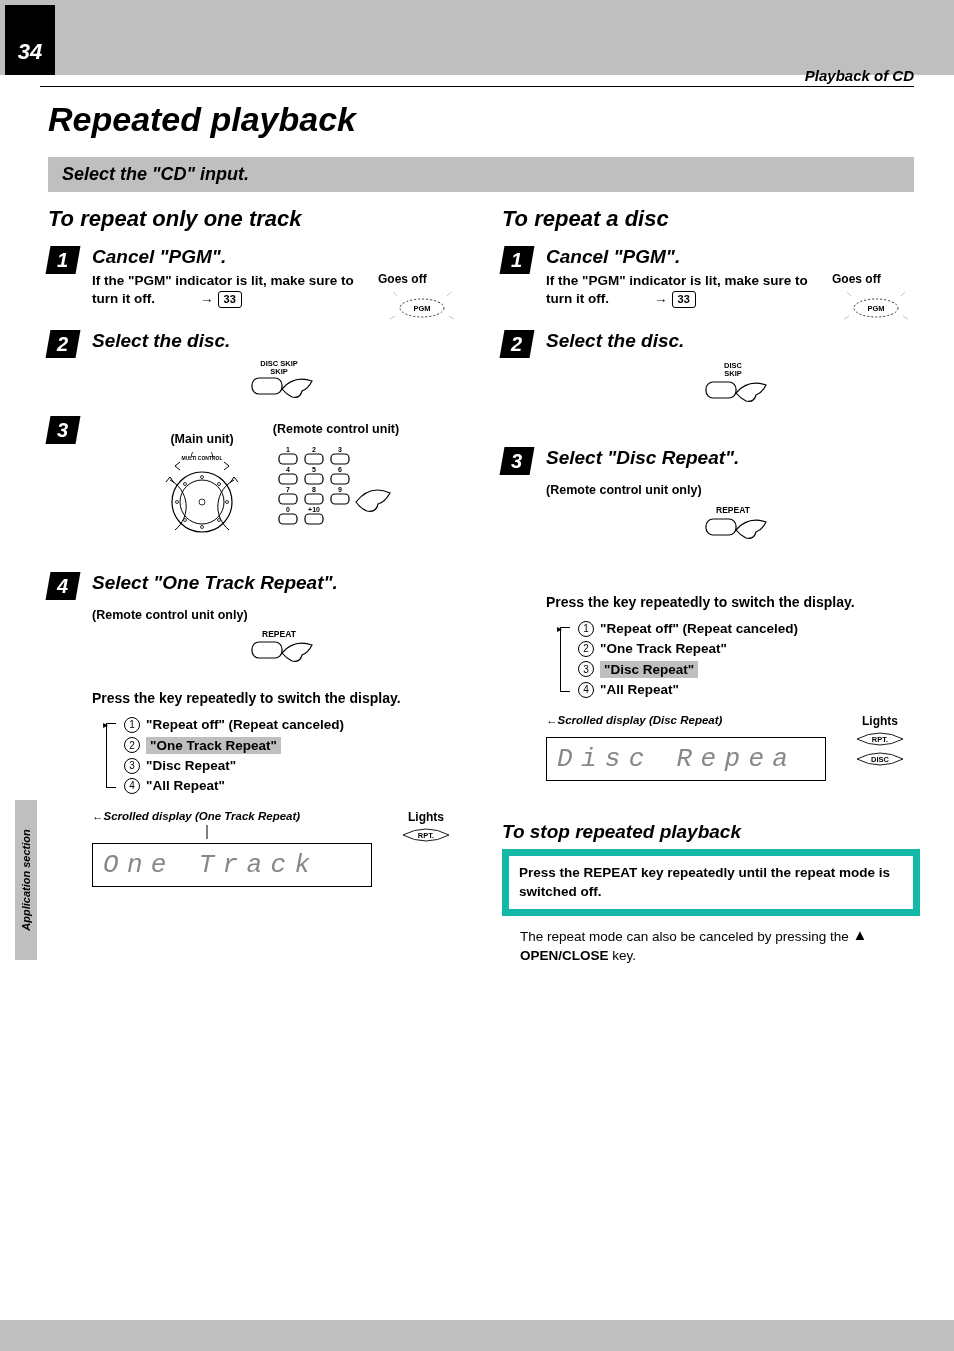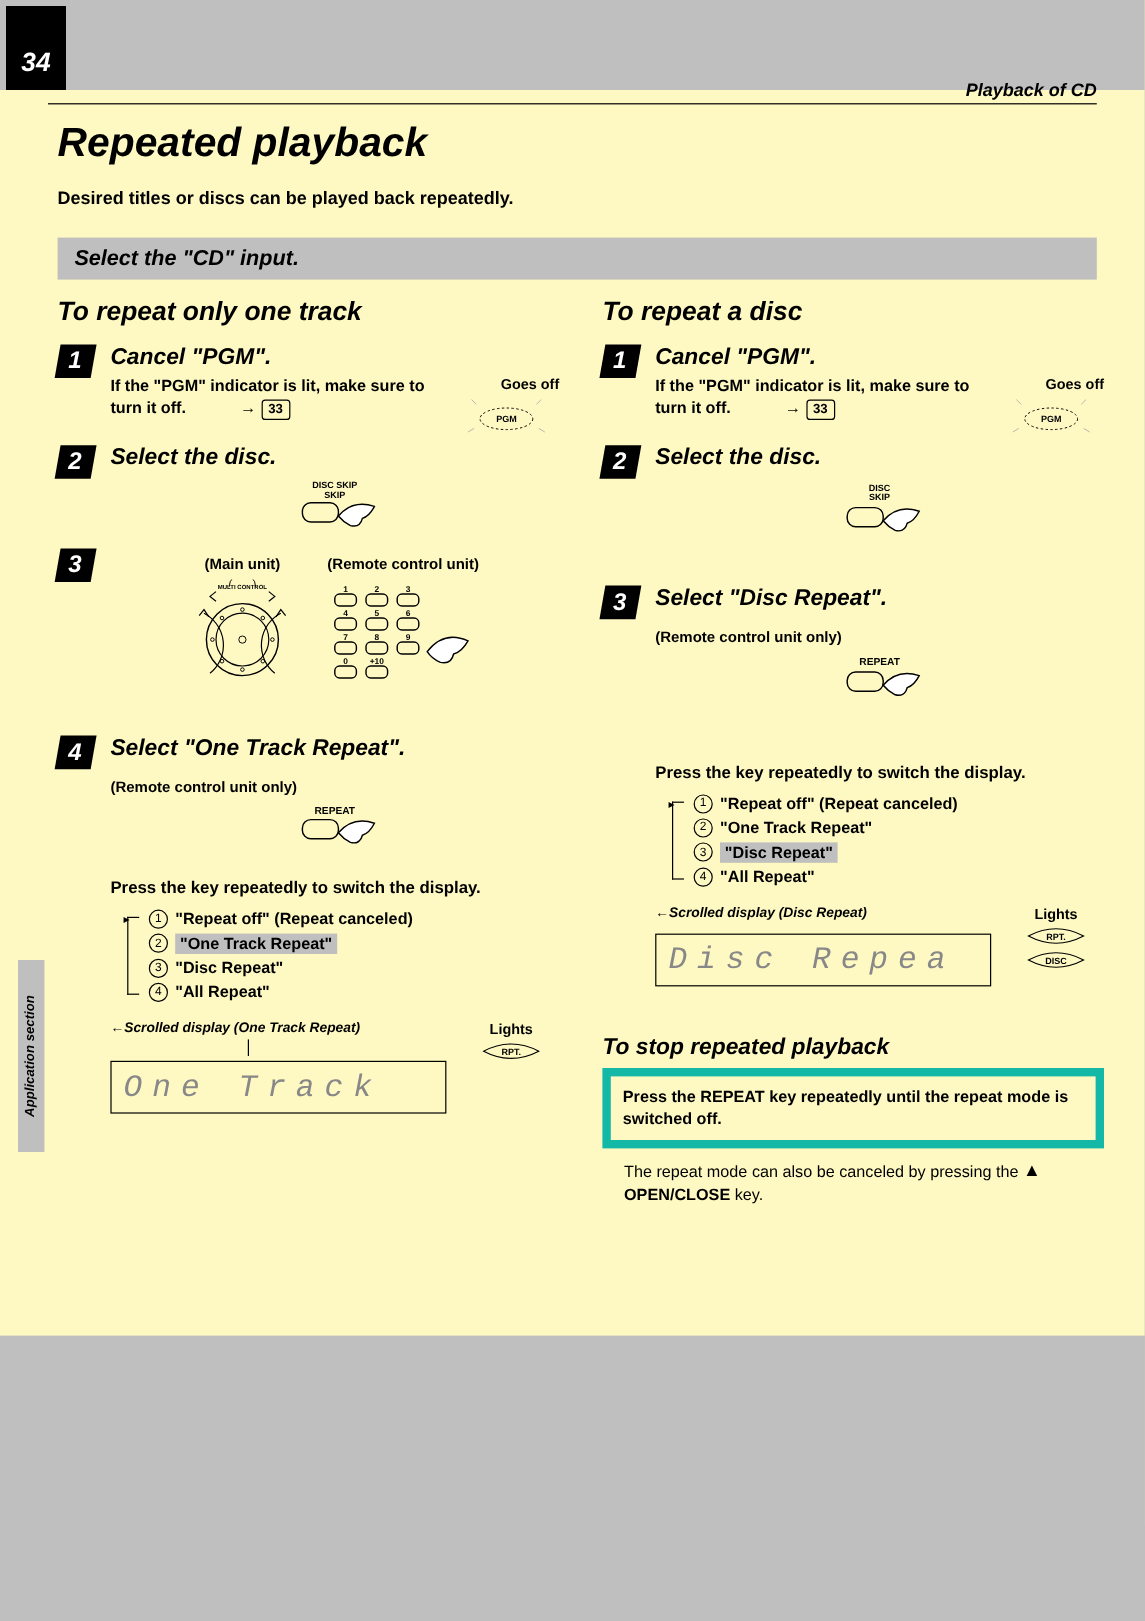--- a/index.html
+++ b/index.html
@@ -1,17 +1,17 @@
 <!DOCTYPE html>
 <html><head>
 <meta charset="utf-8">
 <style>
   * { box-sizing: border-box; margin: 0; padding: 0; }
   html, body { width: 954px; height: 1351px; font-family: Arial, Helvetica, sans-serif; background: #bfbfbf; }
-  .page { width: 954px; height: 1113px; background: #fef9c3; position: relative; }
+  .page { width: 954px; height: 1320px; background: #ffffff; position: relative; }
   .gray-outer { position: absolute; top: 0; left: 0; width: 954px; height: 75px; background: #bfbfbf; }
   .black-tab { position: absolute; top: 5px; left: 5px; width: 50px; height: 70px; background: #000; color: #fff; font-weight: bold; font-style: italic; font-size: 22px; display: flex; align-items: flex-end; justify-content: center; padding-bottom: 10px; }
   .section-header { position: absolute; top: 67px; right: 40px; font-weight: bold; font-style: italic; font-size: 15px; }
   .rule { position: absolute; top: 86px; left: 40px; right: 40px; border-top: 1px solid #000; }
 
   .content { position: absolute; top: 100px; left: 48px; right: 40px; }
   h1 { font-size: 34px; font-style: italic; font-weight: bold; margin-bottom: 18px; }
   .intro { font-size: 15px; font-weight: bold; margin-bottom: 24px; }
 
   .gray-bar { background: #bfbfbf; padding: 7px 14px; margin-bottom: 14px; }
@@ -25,27 +25,27 @@
 
   .step { display: flex; align-items: flex-start; margin-top: 10px; }
   .step-num { width: 30px; height: 28px; background: #000; color: #fff; font-style: italic; font-weight: bold; font-size: 20px; transform: skewX(-10deg); display: flex; align-items: center; justify-content: center; margin-right: 14px; flex-shrink: 0; }
   .step-num span { transform: skewX(10deg); }
   .step-body { flex: 1; }
   .step-title { font-size: 19px; font-style: italic; font-weight: bold; margin-bottom: 4px; }
   .step-text { font-size: 13.5px; font-weight: bold; line-height: 1.35; }
 
   .pgm-row { display: flex; align-items: flex-start; gap: 10px; }
   .pgm-left { flex: 1; }
-  .pgm-right { width: 88px; text-align: right; font-size: 12px; font-weight: bold; }
+  .pgm-right { width: 88px; text-align: left; font-size: 12px; font-weight: bold; }
   .ref-box { display: inline-block; border: 1px solid #000; border-radius: 3px; padding: 0 5px; font-size: 11px; font-weight: bold; margin-left: 4px; }
 
   .center { text-align: center; }
 
   .sub-label { font-size: 12.5px; font-weight: bold; text-align: center; margin-bottom: 6px; }
-  .two-sub { display: flex; gap: 24px; justify-content: center; margin-top: 6px; }
+  .two-sub { display: flex; gap: 24px; justify-content: center; margin-top: 6px; align-items: flex-end; }
   .sub-col { flex: 0 0 auto; text-align: center; }
 
   .block-indent { margin-left: 44px; margin-top: 8px; }
 
   .press-text { font-size: 14px; font-weight: bold; line-height: 1.4; margin-top: 16px; }
 
   .cycle { margin-top: 6px; margin-left: 14px; position: relative; padding-left: 18px; }
   .cycle::before { content: ""; position: absolute; left: 0; top: 8px; bottom: 8px; border-left: 1px solid #000; }
   .cycle::after { content: ""; position: absolute; left: 0; top: 8px; width: 10px; border-top: 1px solid #000; }
   .cycle .branch-bot { position: absolute; left: 0; bottom: 8px; width: 10px; border-top: 1px solid #000; }
@@ -89,21 +89,20 @@
     </div>
   <div class="section-header">Playback of CD</div>
   <div class="rule"></div>
 
   <div class="side-tab">
       <span>Application section</span>
     </div>
 
   <div class="content">
     <h1>Repeated playback</h1>
-    <div class="intro">Desired titles or discs can be played back repeatedly.</div>
 
     <div class="gray-bar">
       <span class="gray-bar-text">Select the "CD" input.</span>
     </div>
 
     <div class="columns">
 
       <div class="col">
         <div class="h2">To repeat only one track</div>
 

